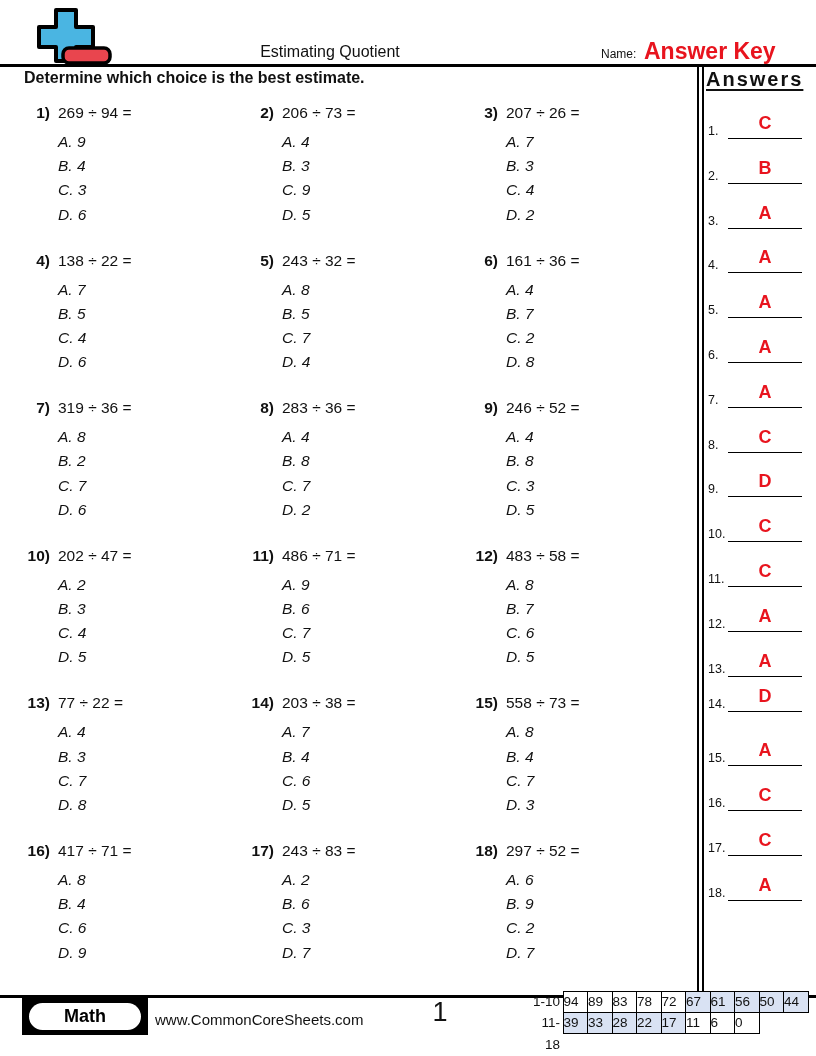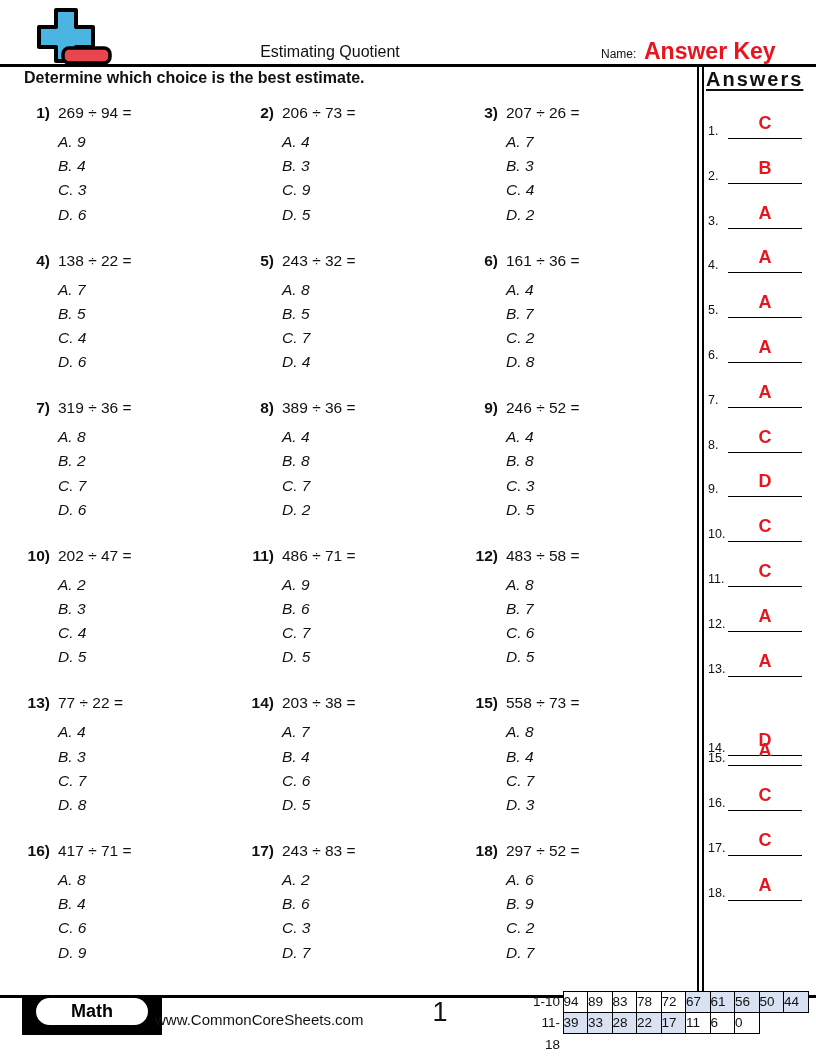--- a/index.html
+++ b/index.html
@@ -30,22 +30,22 @@
   .answers-title { position:absolute; left:706px; top:68px; width:108px; font-size:20px; font-weight:bold;
                    letter-spacing:2px; text-decoration:underline; text-underline-offset:3px; }
   .answer-entry { position:absolute; left:706px; width:100px; height:30px; }
   .a-num { position:absolute; left:2px; bottom:1px; font-size:12.5px; }
   .a-blank { position:absolute; left:22px; bottom:0; width:74px; height:30px; line-height:28px;
              border-bottom:1.6px solid #000; text-align:center;
              font-size:18px; font-weight:bold; color:var(--red,#e8141e); }
 
   
   .footer-rule { position:absolute; left:0; top:995px; width:816px; height:3px; background:#000; }
-  .badge { position:absolute; left:22px; top:998px; width:140px; height:37px; background:#000;
-           display:flex; justify-content:center; }
+  .badge { position:absolute; left:22px; top:998px; width:126px; height:37px; background:#000;
+           display:flex; align-items:center; justify-content:center; }
   .badge-pill { background:#fff; border-radius:17px; width:112px; height:27px; display:flex;
                 align-items:center; justify-content:center; font-weight:bold; font-size:18px; color:#000; }
   .website { position:absolute; left:155px; top:1011px; font-size:15px; }
   .page-num { position:absolute; left:415px; top:997px; width:50px; text-align:center; font-size:27px; }
 
   .score-table { position:absolute; left:528px; top:991px; z-index:2; }
   .score-row { display:flex; height:22px; }
   .score-row + .score-row { margin-top:-1.5px; }
   .score-label { width:36px; text-align:right; padding-right:4px; font-size:13.5px; line-height:22px; }
   .score-cell { width:26px; height:22px; border:1.5px solid #000; margin-left:-1.5px;
@@ -149,21 +149,21 @@
             <div class="p-choice">A. 8</div>
             <div class="p-choice">B. 2</div>
             <div class="p-choice">C. 7</div>
             <div class="p-choice">D. 6</div>
           </div>
         </div>
       </div>
       <div class="problem">
         <div class="p-num">8)</div>
         <div class="p-body">
-          <div class="p-eq">389 ÷ 36 =</div>
+          <div class="p-eq">283 ÷ 36 =</div>
           <div class="p-choices">
             <div class="p-choice">A. 4</div>
             <div class="p-choice">B. 8</div>
             <div class="p-choice">C. 7</div>
             <div class="p-choice">D. 2</div>
           </div>
         </div>
       </div>
       <div class="problem">
         <div class="p-num">9)</div>
@@ -335,21 +335,21 @@
         <div class="a-blank">C</div>
       </div>
       <div class="answer-entry" style="top: 601.8px;">
         <div class="a-num">12.</div>
         <div class="a-blank">A</div>
       </div>
       <div class="answer-entry" style="top: 646.6px;">
         <div class="a-num">13.</div>
         <div class="a-blank">A</div>
       </div>
-      <div class="answer-entry" style="top: 726px;">
+      <div class="answer-entry" style="top: 682px;">
         <div class="a-num">14.</div>
         <div class="a-blank">D</div>
       </div>
       <div class="answer-entry" style="top: 736.2px;">
         <div class="a-num">15.</div>
         <div class="a-blank">A</div>
       </div>
       <div class="answer-entry" style="top: 781px;">
         <div class="a-num">16.</div>
         <div class="a-blank">C</div>

